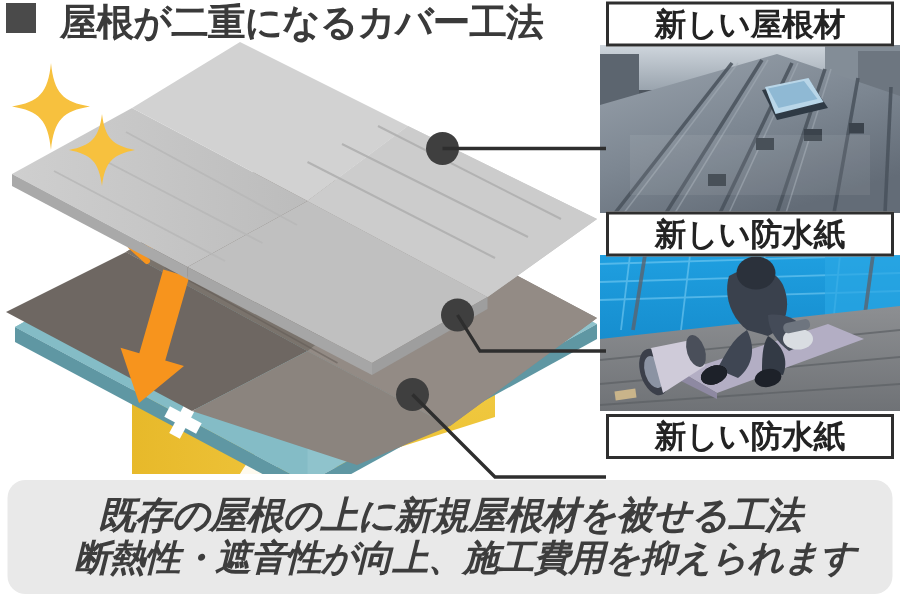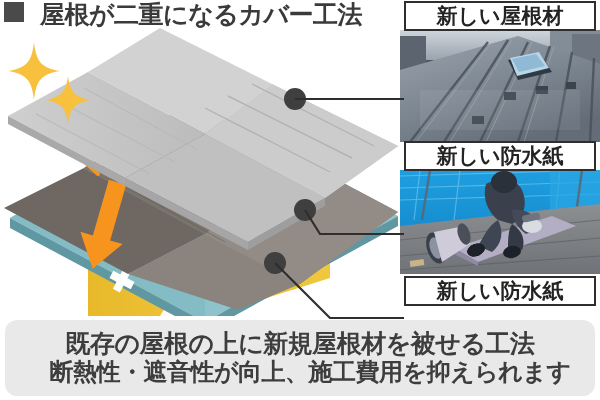--- a/index.html
+++ b/index.html
@@ -120,20 +120,21 @@
     justify-content: center;
     gap: 1px;
   }
   .caption-line {
     font-size: 25px;
     font-weight: 700;
     color: #3d3d3d;
     letter-spacing: -0.5px;
     line-height: 1.14;
     white-space: nowrap;
+    font-style: italic;
   }
   .caption-line.l2 { font-size: 24px; margin-left: 20px; }
 </style>
 </head>
 <body>
 
 <div id="stage">
 
   <div class="title-row">
     <div class="title-bullet"></div>

